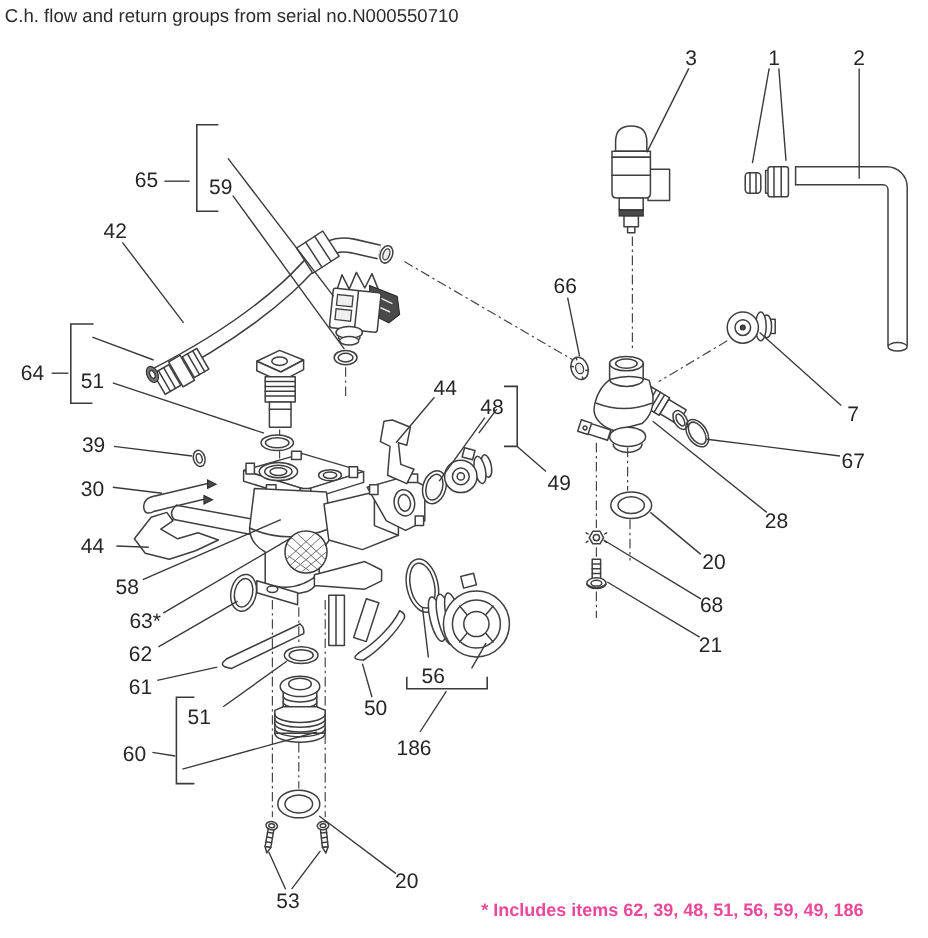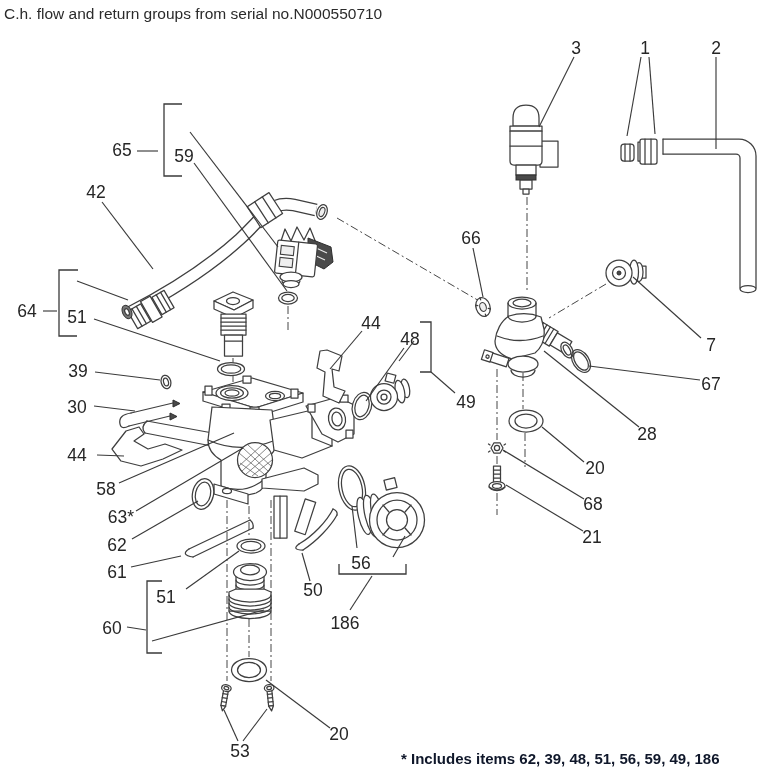--- a/index.html
+++ b/index.html
@@ -1,19 +1,19 @@
 <!DOCTYPE html>
 <html><head>
 <meta charset="utf-8">
 <style>
   html,body{margin:0;padding:0;background:#fff;}
   .page{position:relative;width:773px;height:782px;background:#ffffff;overflow:hidden;
         font-family:"Liberation Sans",sans-serif;}
   .title{position:absolute;left:4px;top:5px;font-size:15.5px;color:#2b2b2b;white-space:nowrap;}
-  .footnote{position:absolute;left:401px;top:750px;font-size:15px;font-weight:bold;color:#0f172a;white-space:nowrap;}
+  .footnote{position:absolute;left:401px;top:750px;font-size:15px;font-weight:bold;color:#ec4899;white-space:nowrap;}
   svg.diagram{position:absolute;left:0;top:0;}
   .ln{fill:none;stroke:#3f3f3f;stroke-width:1.25;stroke-linecap:round;stroke-linejoin:round;}
   .fw{fill:#ffffff;stroke:#3f3f3f;stroke-width:1.25;stroke-linejoin:round;}
   .fe{fill:#efefef;stroke:#3f3f3f;stroke-width:1.1;}
   .dk{fill:#4a4a4a;stroke:#2e2e2e;stroke-width:1;}
   .ax{fill:none;stroke:#474747;stroke-width:1;stroke-dasharray:8 3 2 3;}
   .ldr{fill:none;stroke:#3a3a3a;stroke-width:1.15;}
   .lbl{font-family:"Liberation Sans",sans-serif;font-size:17.5px;fill:#262626;}
   .brk{fill:none;stroke:#3a3a3a;stroke-width:1.3;}
   .pw1{fill:none;stroke:#3f3f3f;stroke-width:13;stroke-linecap:butt;}

